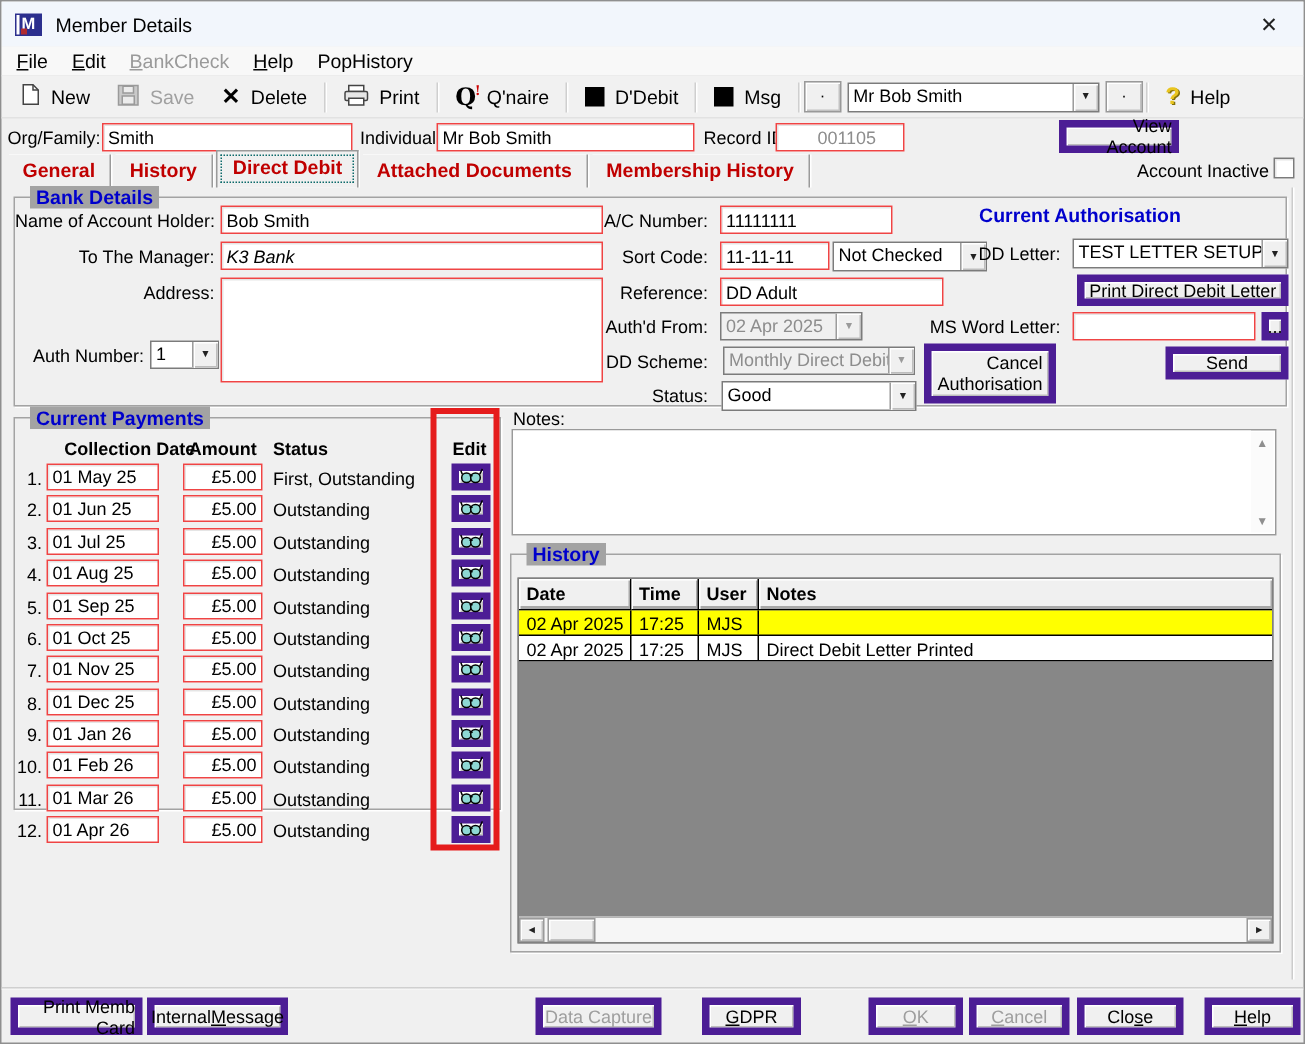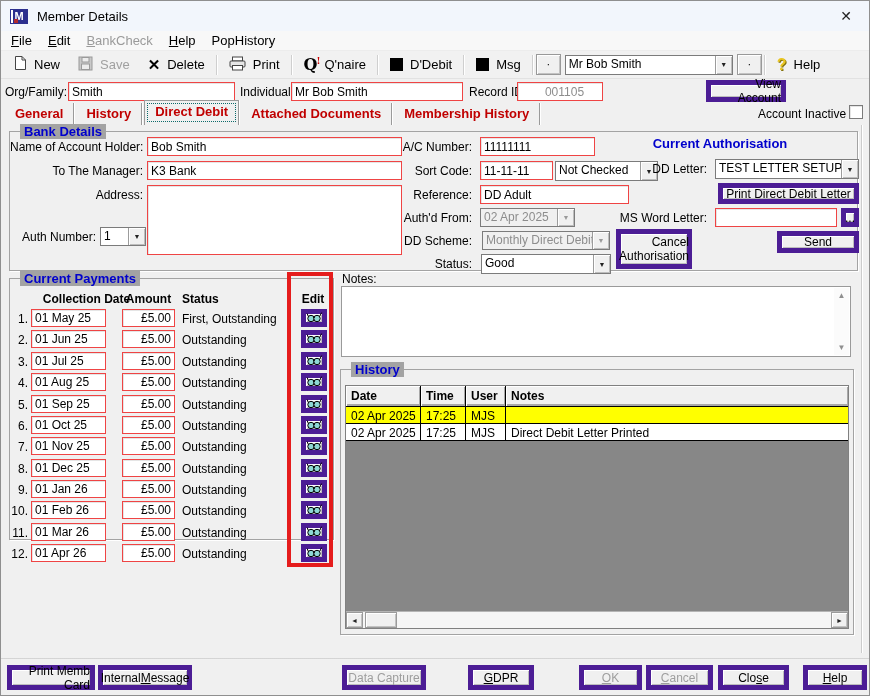--- a/index.html
+++ b/index.html
@@ -117,21 +117,21 @@
   .sthumb { width:32px; margin-left:2px; background:#f0f0f0; border:1px solid #9a9a9a;
             box-shadow:inset 1px 1px 0 #fff, inset -1px -1px 0 #c2c2c2; }
   .sbtn.right { margin-left:auto; }
 
   
   .footer-sep { position:absolute; left:0; top:657px; width:100%; height:2px;
                 background:linear-gradient(#c6c6c6,#ffffff); }
   .footer { position:absolute; left:0; top:664px; width:100%; height:25px; }
   .fbtn { top:0; height:25px; }
   .fbtn-0 { left:6px;  width:88px; } .fbtn-1 { left:97px;  width:94px; }
-  .fbtn-2 { left:341px; width:84px; } .fbtn-3 { left:467px; width:66px; }
+  .fbtn-2 { left:356px; width:84px; } .fbtn-3 { left:467px; width:66px; }
   .fbtn-4 { left:578px; width:63px; } .fbtn-5 { left:645px; width:67px; }
   .fbtn-6 { left:717px; width:71px; } .fbtn-7 { left:802px; width:64px; }
 
   .panel-edge { position:absolute; left:860px; top:124px; width:1px; height:528px;
                 background:#cccccc; box-shadow:1px 0 0 #fff; }
 </style>
 </head>
 <body>
 
 <div id="win">
@@ -227,21 +227,21 @@
   <span class="chk" style="left:848px; top:104px;"></span>
   <div class="panel-edge"></div>
 
   <div class="group" style="left:8px; top:130px; width:849px; height:140px;">
     <span class="group-title">Bank Details</span>
 
     <span class="lbl r" style="left:0; top:8px; width:133px;">Name of Account Holder:</span>
     <input class="fld" style="left: 137px; top: 5px; width: 255px;" value="Bob Smith">
 
     <span class="lbl r" style="left:0; top:32px; width:133px;">To The Manager:</span>
-    <input class="fld" style="left: 137px; top: 29px; width: 255px;" value="K3 Bank">
+    <input class="fld" style="left: 137px; top: 29px; width: 255px; font-style: italic;" value="K3 Bank">
 
     <span class="lbl r" style="left:0; top:56px; width:133px;">Address:</span>
     <textarea class="fld" style="left: 137px; top: 53px; width: 255px; height: 70px; resize: none;"></textarea>
 
     <span class="lbl r" style="left:0; top:98px; width:86px;">Auth Number:</span>
     <div class="combo" style="left:90px; top:95px; width:46px; height:19px;">
       <span class="ctext">1</span>
       <span class="carrow">▼</span>
     </div>
 
@@ -280,21 +280,21 @@
     <span class="lbl r" style="left:620px; top:30px; width:77px;">DD Letter:</span>
     <div class="combo" style="left:705px; top:27px; width:144px;">
       <span class="ctext">TEST LETTER SETUP D</span>
       <span class="carrow">▼</span>
     </div>
     <button class="btn" style="left:708px; top:51px; width:141px; height:21px;">Print Direct Debit Letter</button>
     <span class="lbl r" style="left:575px; top:79px; width:122px;">MS Word Letter:</span>
     <input class="fld" style="left: 705px; top: 76px; width: 122px;" value="">
     <button class="btn" style="left:831px; top:76px; width:18px; height:19px;">...</button>
     <button class="btn" style="left:767px; top:99px; width:82px; height:22px;">Send</button>
-    <button class="btn" style="left:606px; top:97px; width:76px; height:40px; white-space:normal; line-height:14px; padding:0 4px;">Cancel Authorisation</button>
+    <button class="btn" style="left:606px; top:97px; width:88px; height:40px; white-space:normal; line-height:14px; padding:0 4px;">Cancel Authorisation</button>
   </div>
 
   <div class="group" style="left:8px; top:277px; width:325px; height:262px;">
     <span class="group-title">Current Payments</span>
     <span class="phead" style="left:24px; top:13px; width:105px; text-align:center;">Collection Date</span>
     <span class="phead" style="left:112px; top:13px; width:53px; text-align:center;">Amount</span>
     <span class="phead" style="left:172px; top:13px;">Status</span>
     <span class="phead" style="left:289px; top:13px; width:28px; text-align:center;">Edit</span>
 
   <div class="prow" style="top: 30px;">

